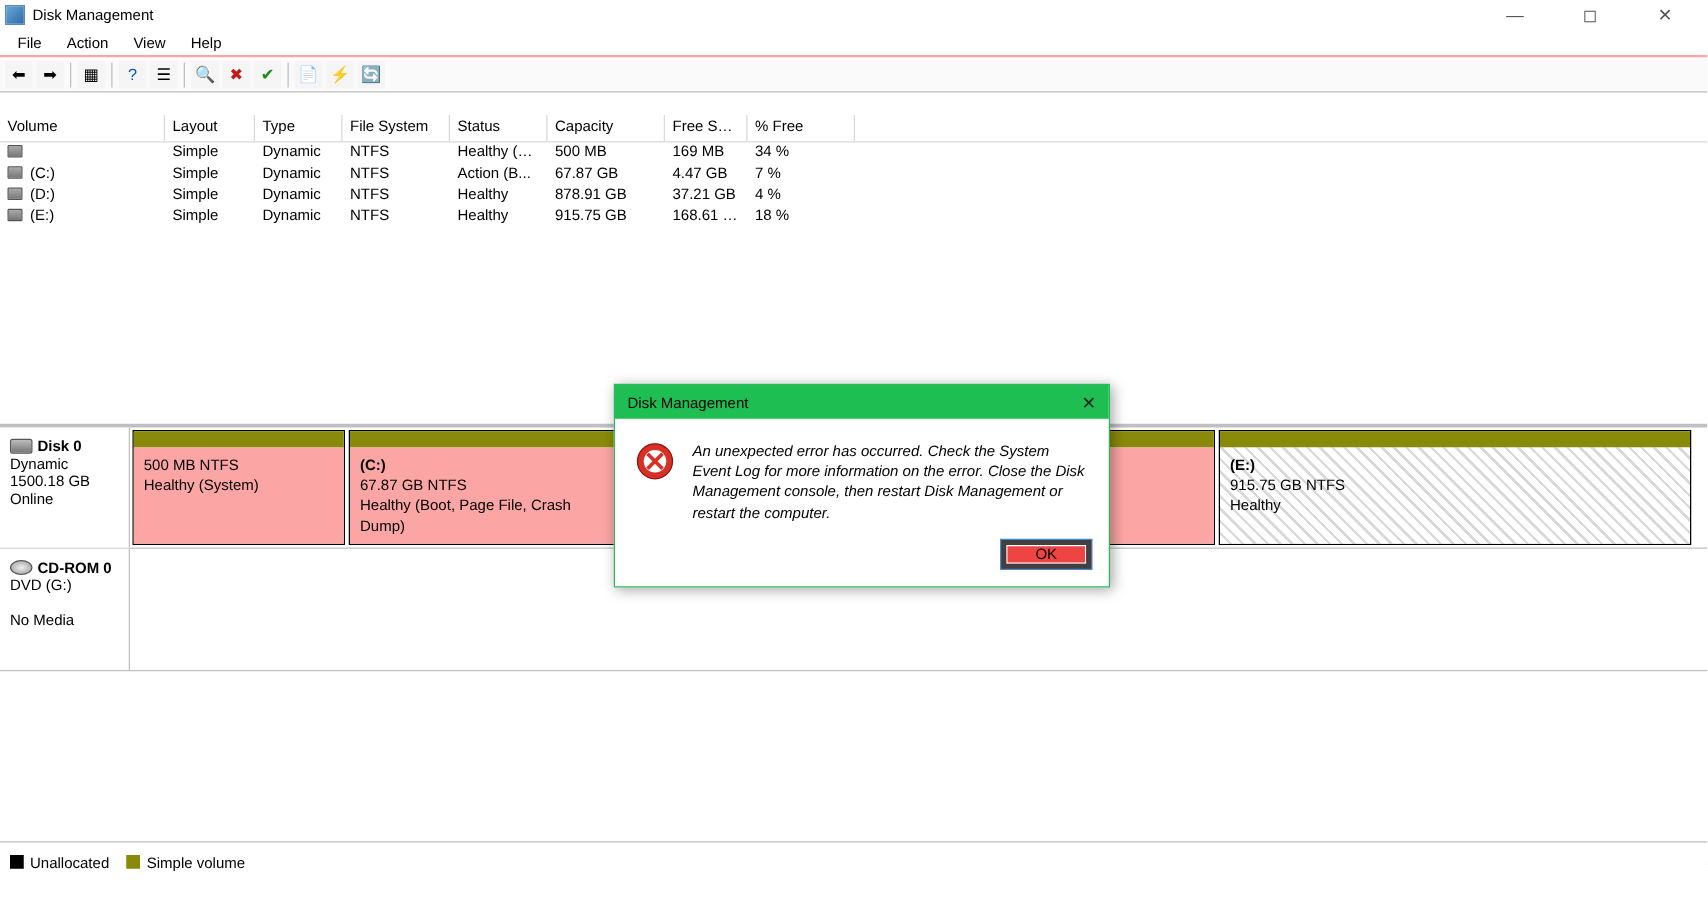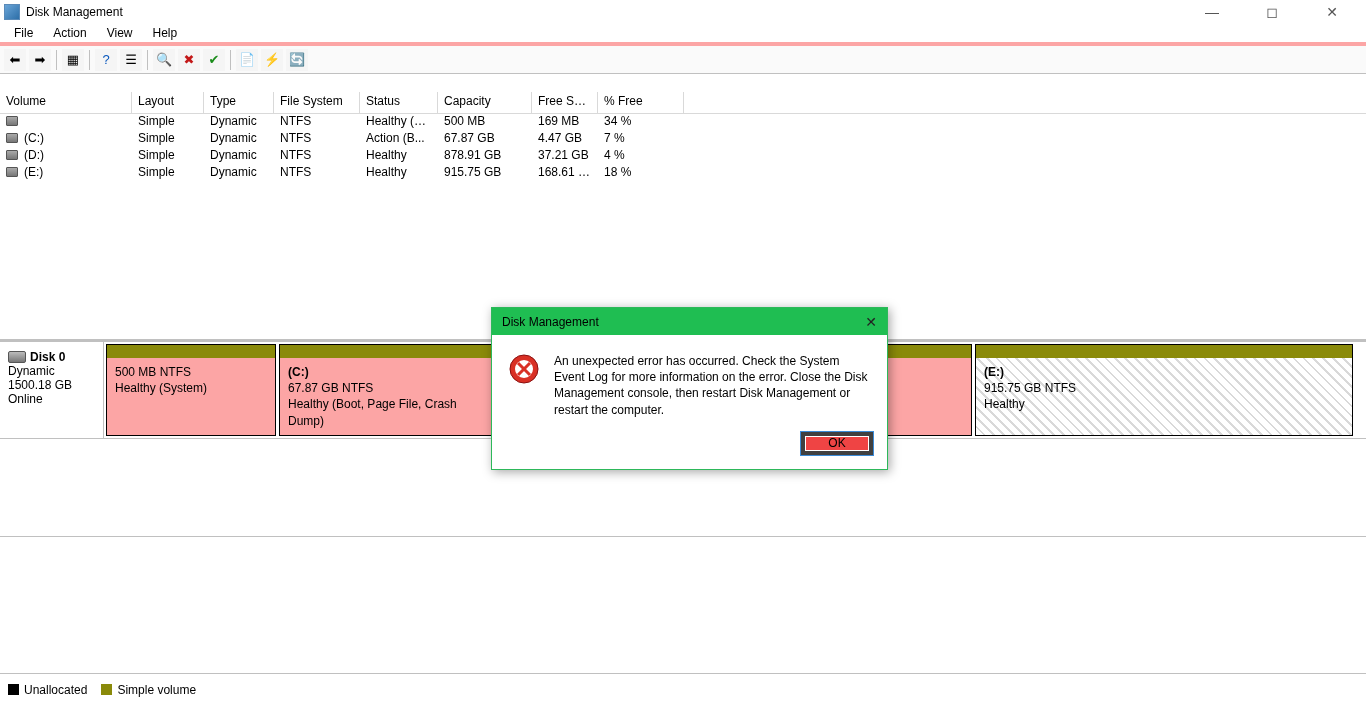--- a/index.html
+++ b/index.html
@@ -37,21 +37,21 @@
       font-size: 14px;
     }
     .window-controls span { width: 40px; text-align: center; cursor: default;}
     
     .menubar {
       height: 22px;
       display: flex;
       align-items: center;
       padding: 0 6px;
       gap: 4px;
-      border-bottom: 4px solid #fca5a5;
+      border-bottom: 2px solid #fca5a5;
     }
     .menubar .menuitem { padding: 2px 8px; cursor: default; }
     
     .toolbar {
       height: 28px;
       display: flex;
       align-items: center;
       padding: 0 4px;
       gap: 3px;
       border-bottom: 1px solid #c0c0c0;
@@ -191,20 +191,21 @@
       padding:0 10px;
       font-size:12px;
     }
     .modal-title .close-x{
       margin-left:auto;font-size:14px;color:#222;cursor:default;
     }
     .modal-body{
       display:flex;
       padding: 18px 16px 6px 16px;
       gap: 14px;
+      font-style: italic;
     }
     .err-icon{ width:32px;height:32px;flex:0 0 32px; }
     .modal-text{ font-size:12px; line-height:1.35; color:#000; }
     .modal-footer{
       display:flex; justify-content:flex-end;
       padding:8px 14px 14px;
     }
     .ok-btn{
       min-width:72px;height:23px;
       border:4px solid #404040;
@@ -328,20 +329,25 @@
           <div class="part-top"></div>
           <div class="part-body"></div>
         </div>
         <div class="part hatched" style="width: 378px;">
           <div class="part-top"></div>
           <div class="part-body"><strong>(E:)</strong><br>915.75 GB NTFS<br>Healthy</div>
         </div>
       </div>
   </div>
   <div class="disk-row" style="min-height:98px;">
+    <div class="disk-label">
+      <span class="dglyph" style="border-radius:50%;background:radial-gradient(#eee,#999);"></span><strong>CD-ROM 0</strong><br>
+      <span>DVD (G:)</span><br><br>
+      <span>No Media</span>
+    </div>
     <div class="cdrom-body"></div>
   </div>
 </div>
 
 <div class="legend">
   <span><span class="sw black"></span><span>Unallocated</span></span>
   <span><span class="sw olive"></span><span>Simple volume</span></span>
 </div>
 
 <div class="modal">

